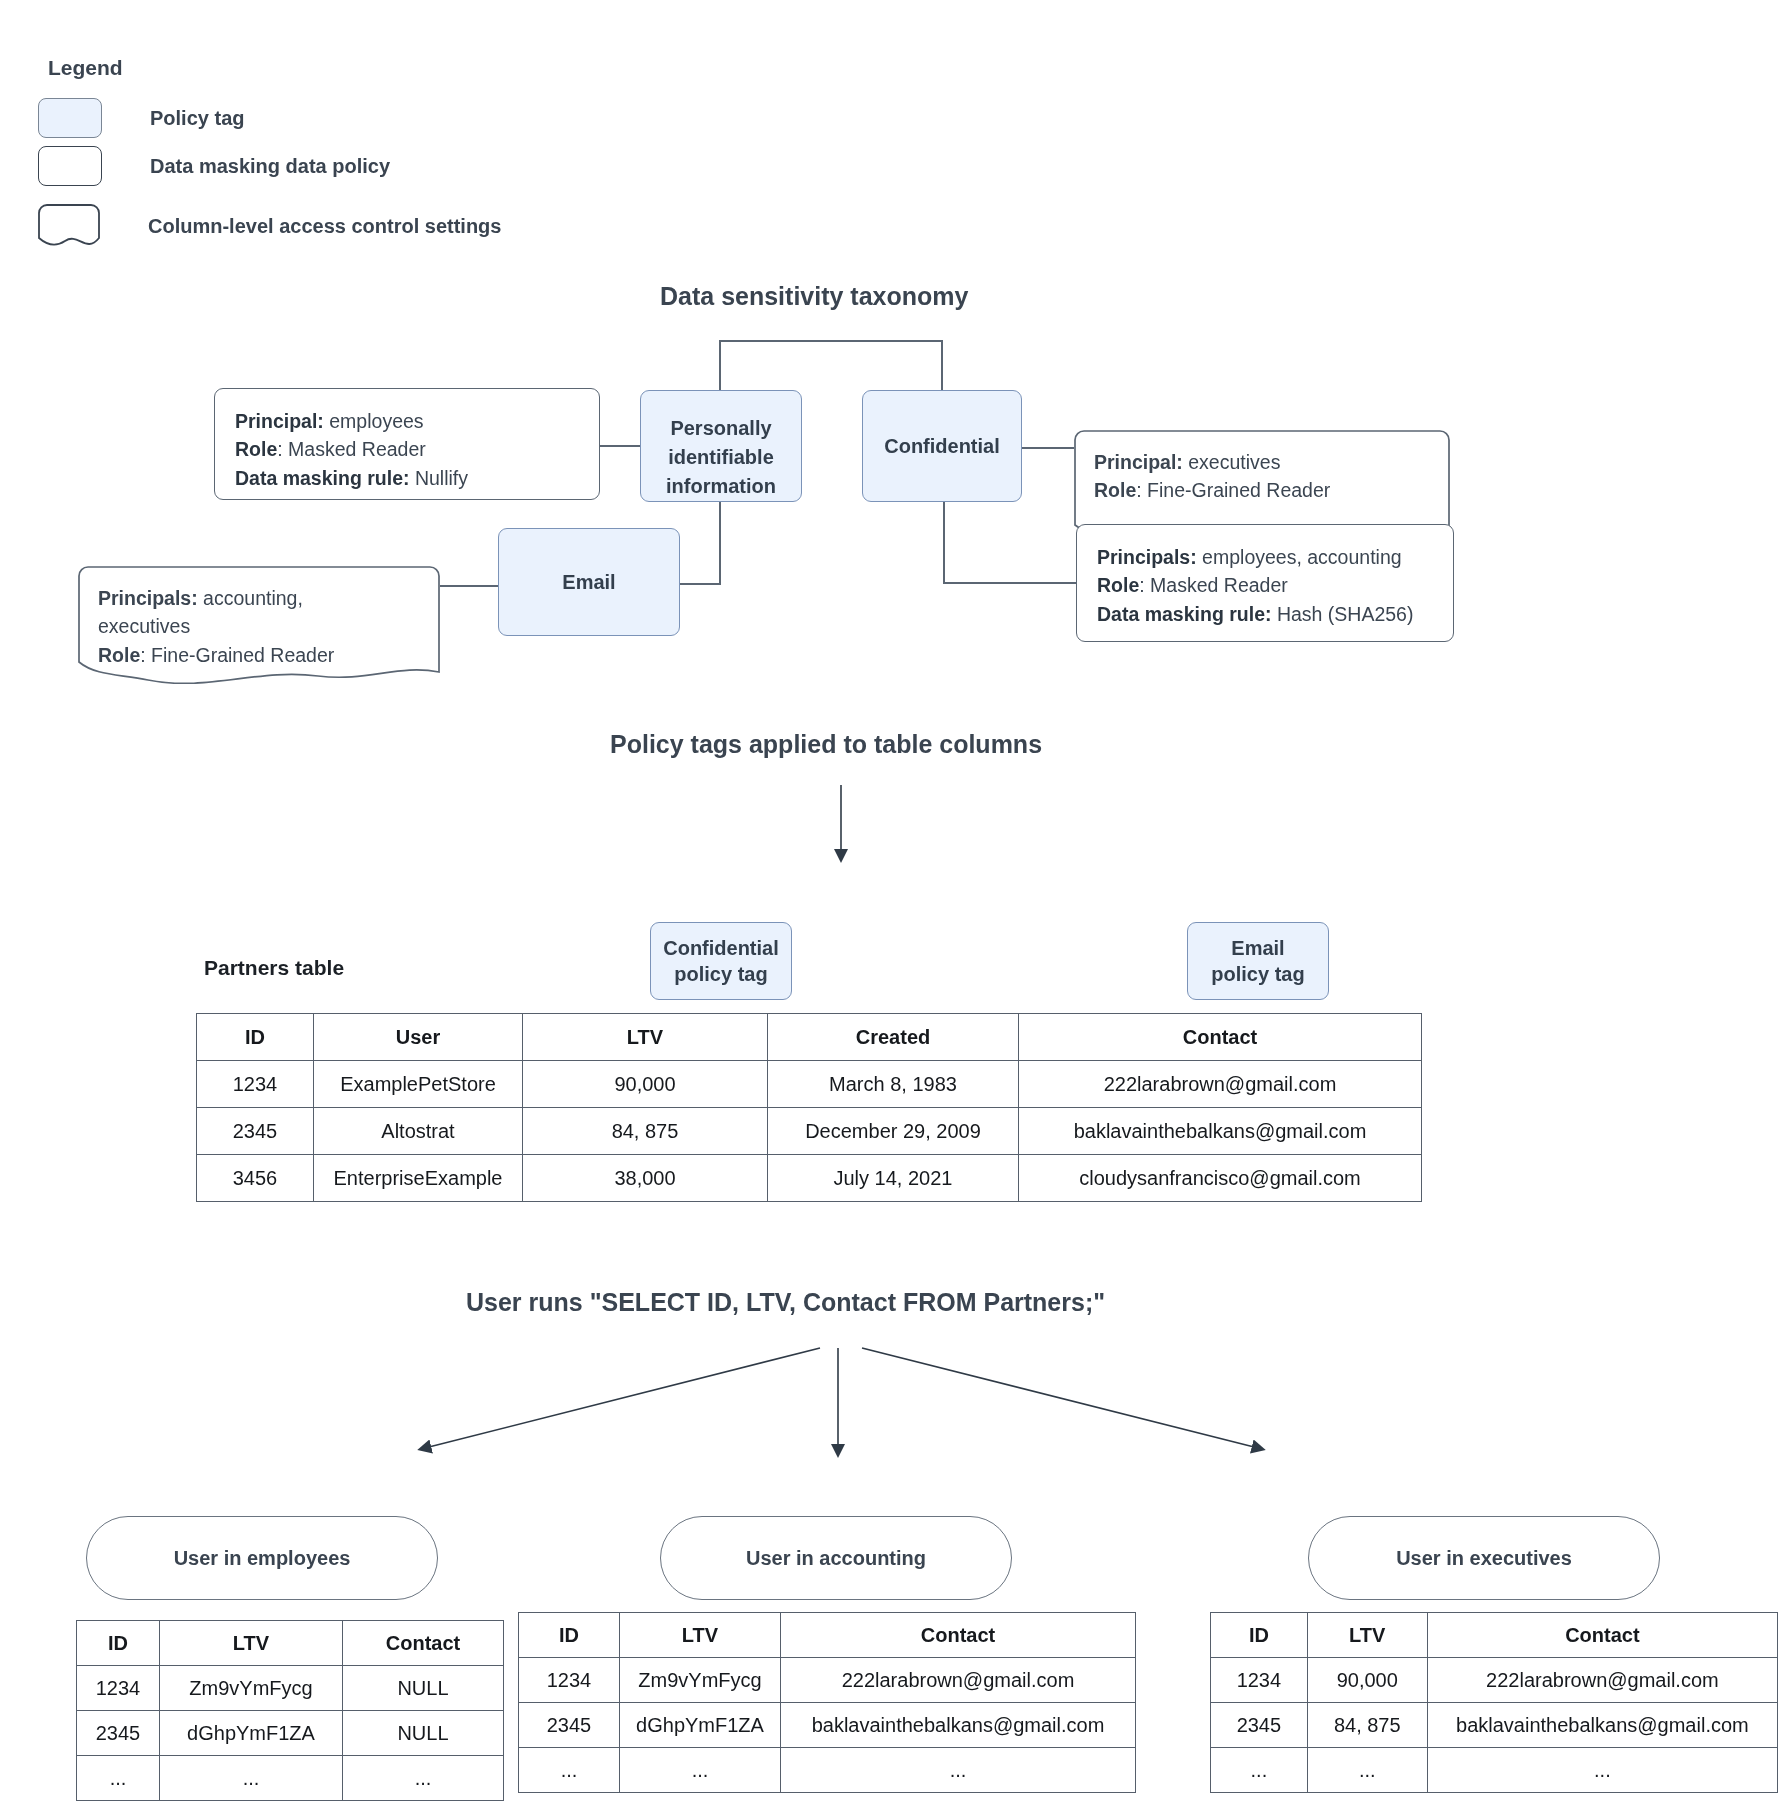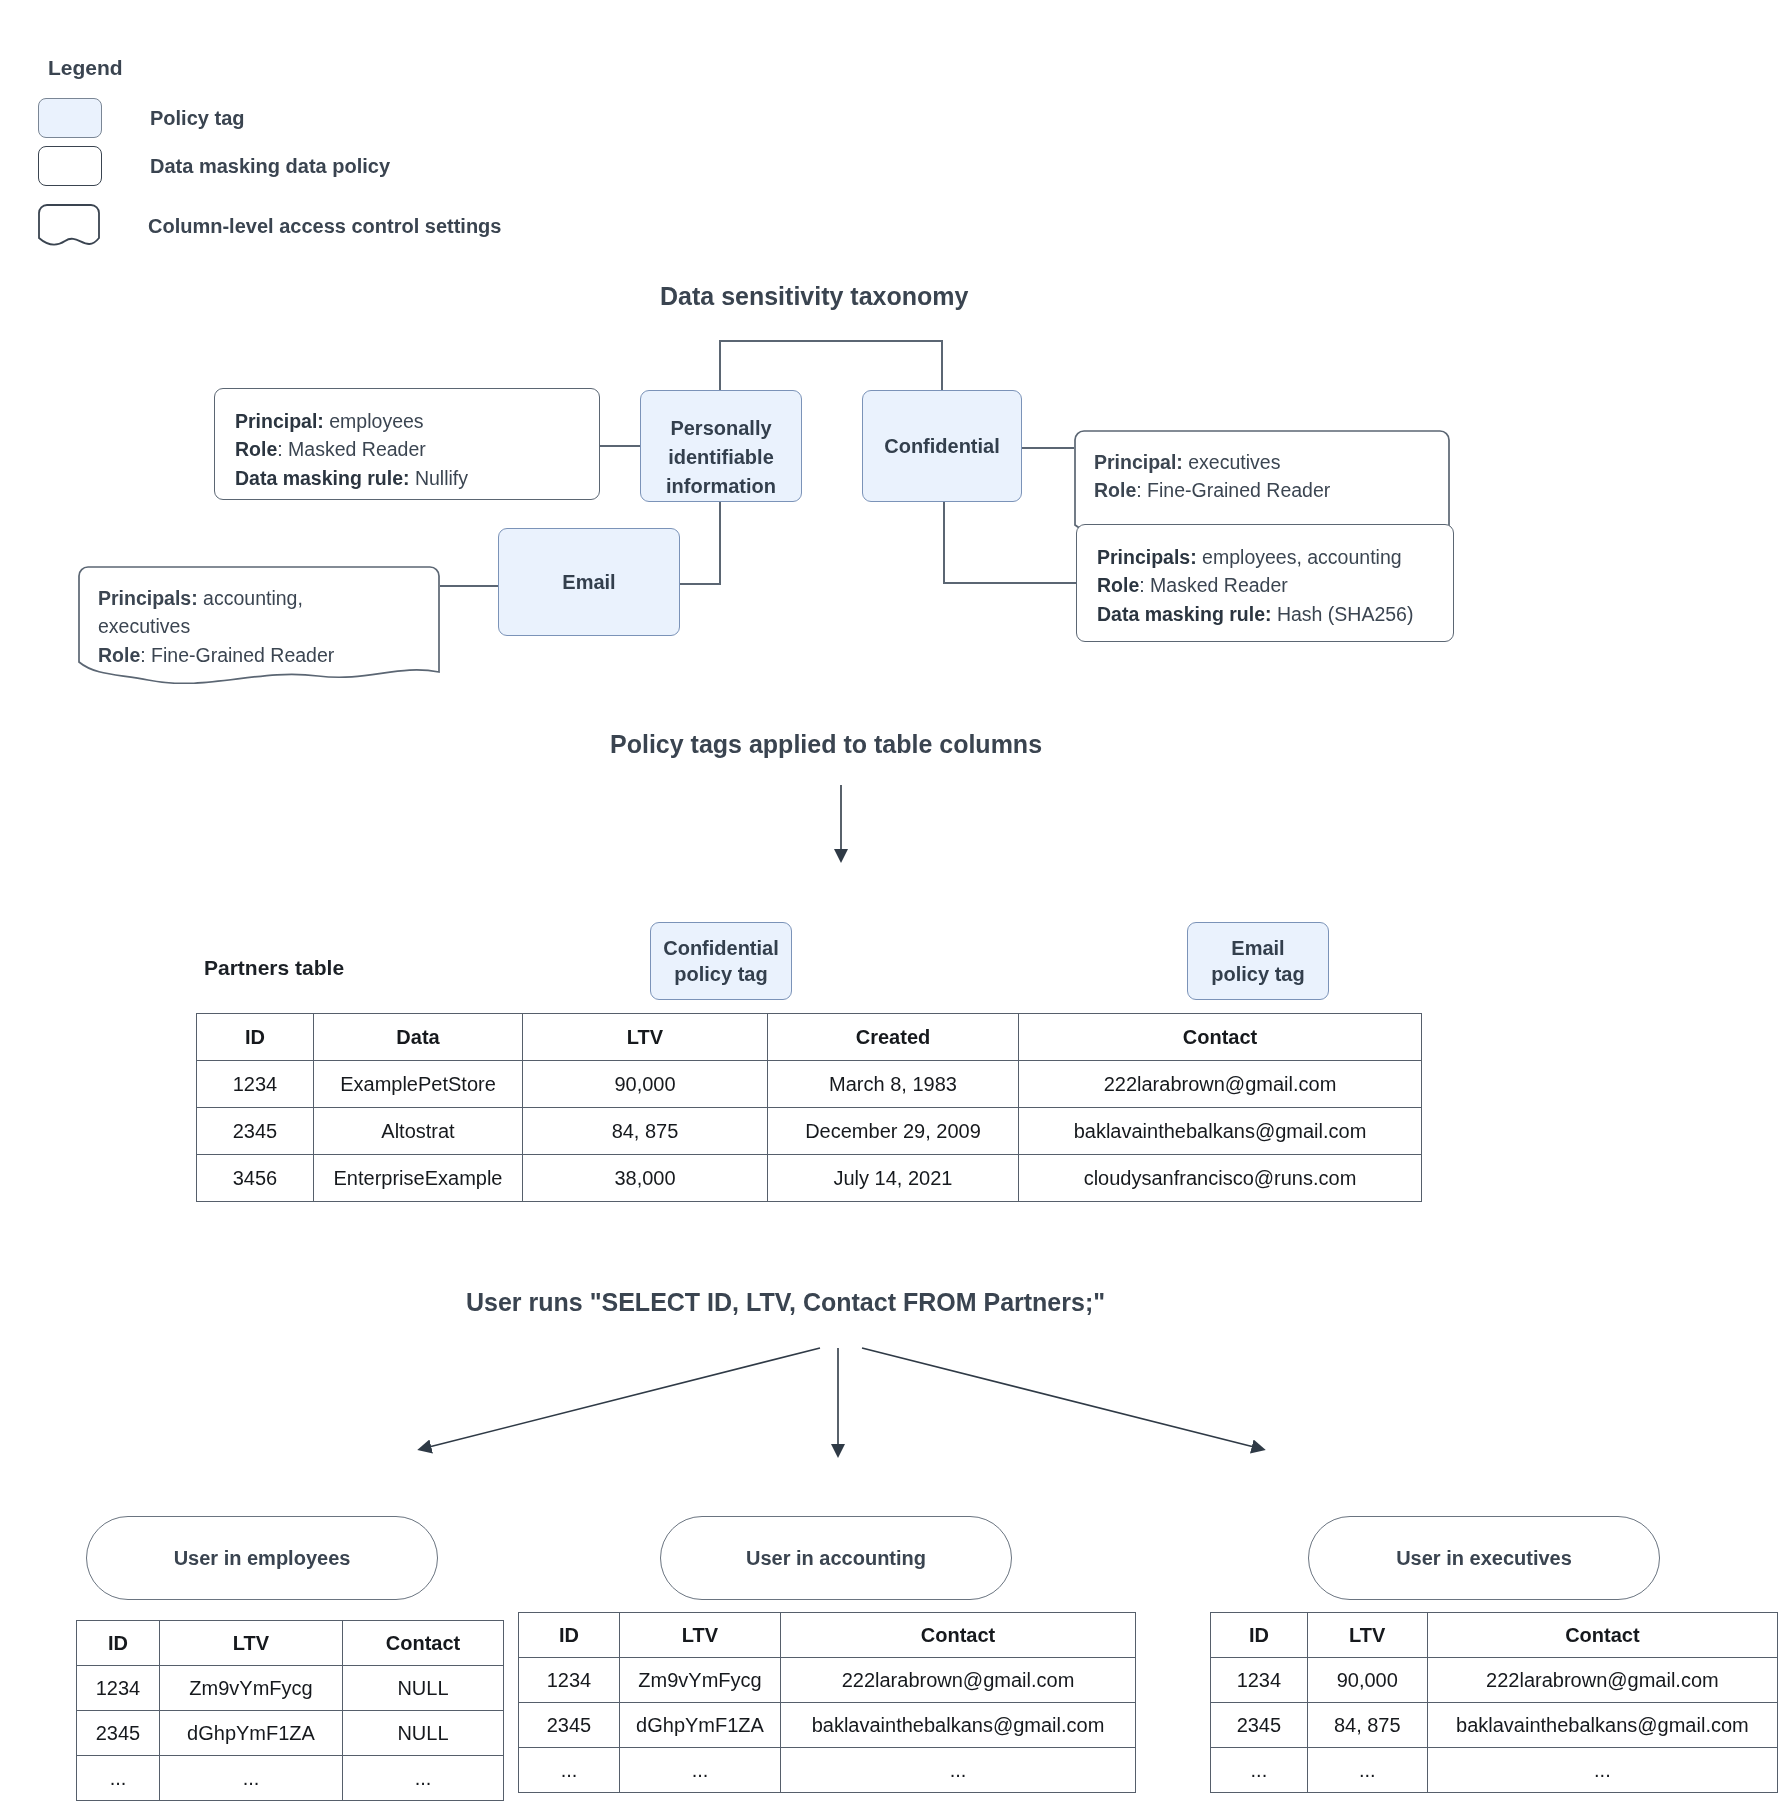--- a/index.html
+++ b/index.html
@@ -190,21 +190,21 @@
 </div>
 <div class="node tag restag" style="left:1187px;top:922px;flex-direction:column;line-height:1.3;">
   <span>Email</span>
   <span>policy tag</span>
 </div>
 
 <table class="grid" id="partners-table">
   <thead>
     <tr>
       <th class="c-id">ID</th>
-      <th class="c-name">Data</th>
+      <th class="c-name">User</th>
       <th class="c-ltv">LTV</th>
       <th class="c-created">Created</th>
       <th class="c-contact">Contact</th>
     </tr>
   </thead>
   <tbody>
     <tr>
       <td>1234</td>
       <td>ExamplePetStore</td>
       <td>90,000</td>
@@ -216,21 +216,21 @@
       <td>Altostrat</td>
       <td>84, 875</td>
       <td>December 29, 2009</td>
       <td>baklavainthebalkans@gmail.com</td>
     </tr>
     <tr>
       <td>3456</td>
       <td>EnterpriseExample</td>
       <td>38,000</td>
       <td>July 14, 2021</td>
-      <td>cloudysanfrancisco@runs.com</td>
+      <td>cloudysanfrancisco@gmail.com</td>
     </tr>
   </tbody>
 </table>
 
 <div class="abs heading" id="query-title">User runs "SELECT ID, LTV, Contact FROM Partners;"</div>
 
 <svg class="arrows" width="1778" height="1812">
   <line x1="838" y1="1348" x2="838" y2="1450" stroke="#2f3a46" stroke-width="1.6" marker-end="url(#ah)"></line>
   <line x1="820" y1="1348" x2="425" y2="1448" stroke="#2f3a46" stroke-width="1.6" marker-end="url(#ah)"></line>
   <line x1="862" y1="1348" x2="1258" y2="1448" stroke="#2f3a46" stroke-width="1.6" marker-end="url(#ah)"></line>

